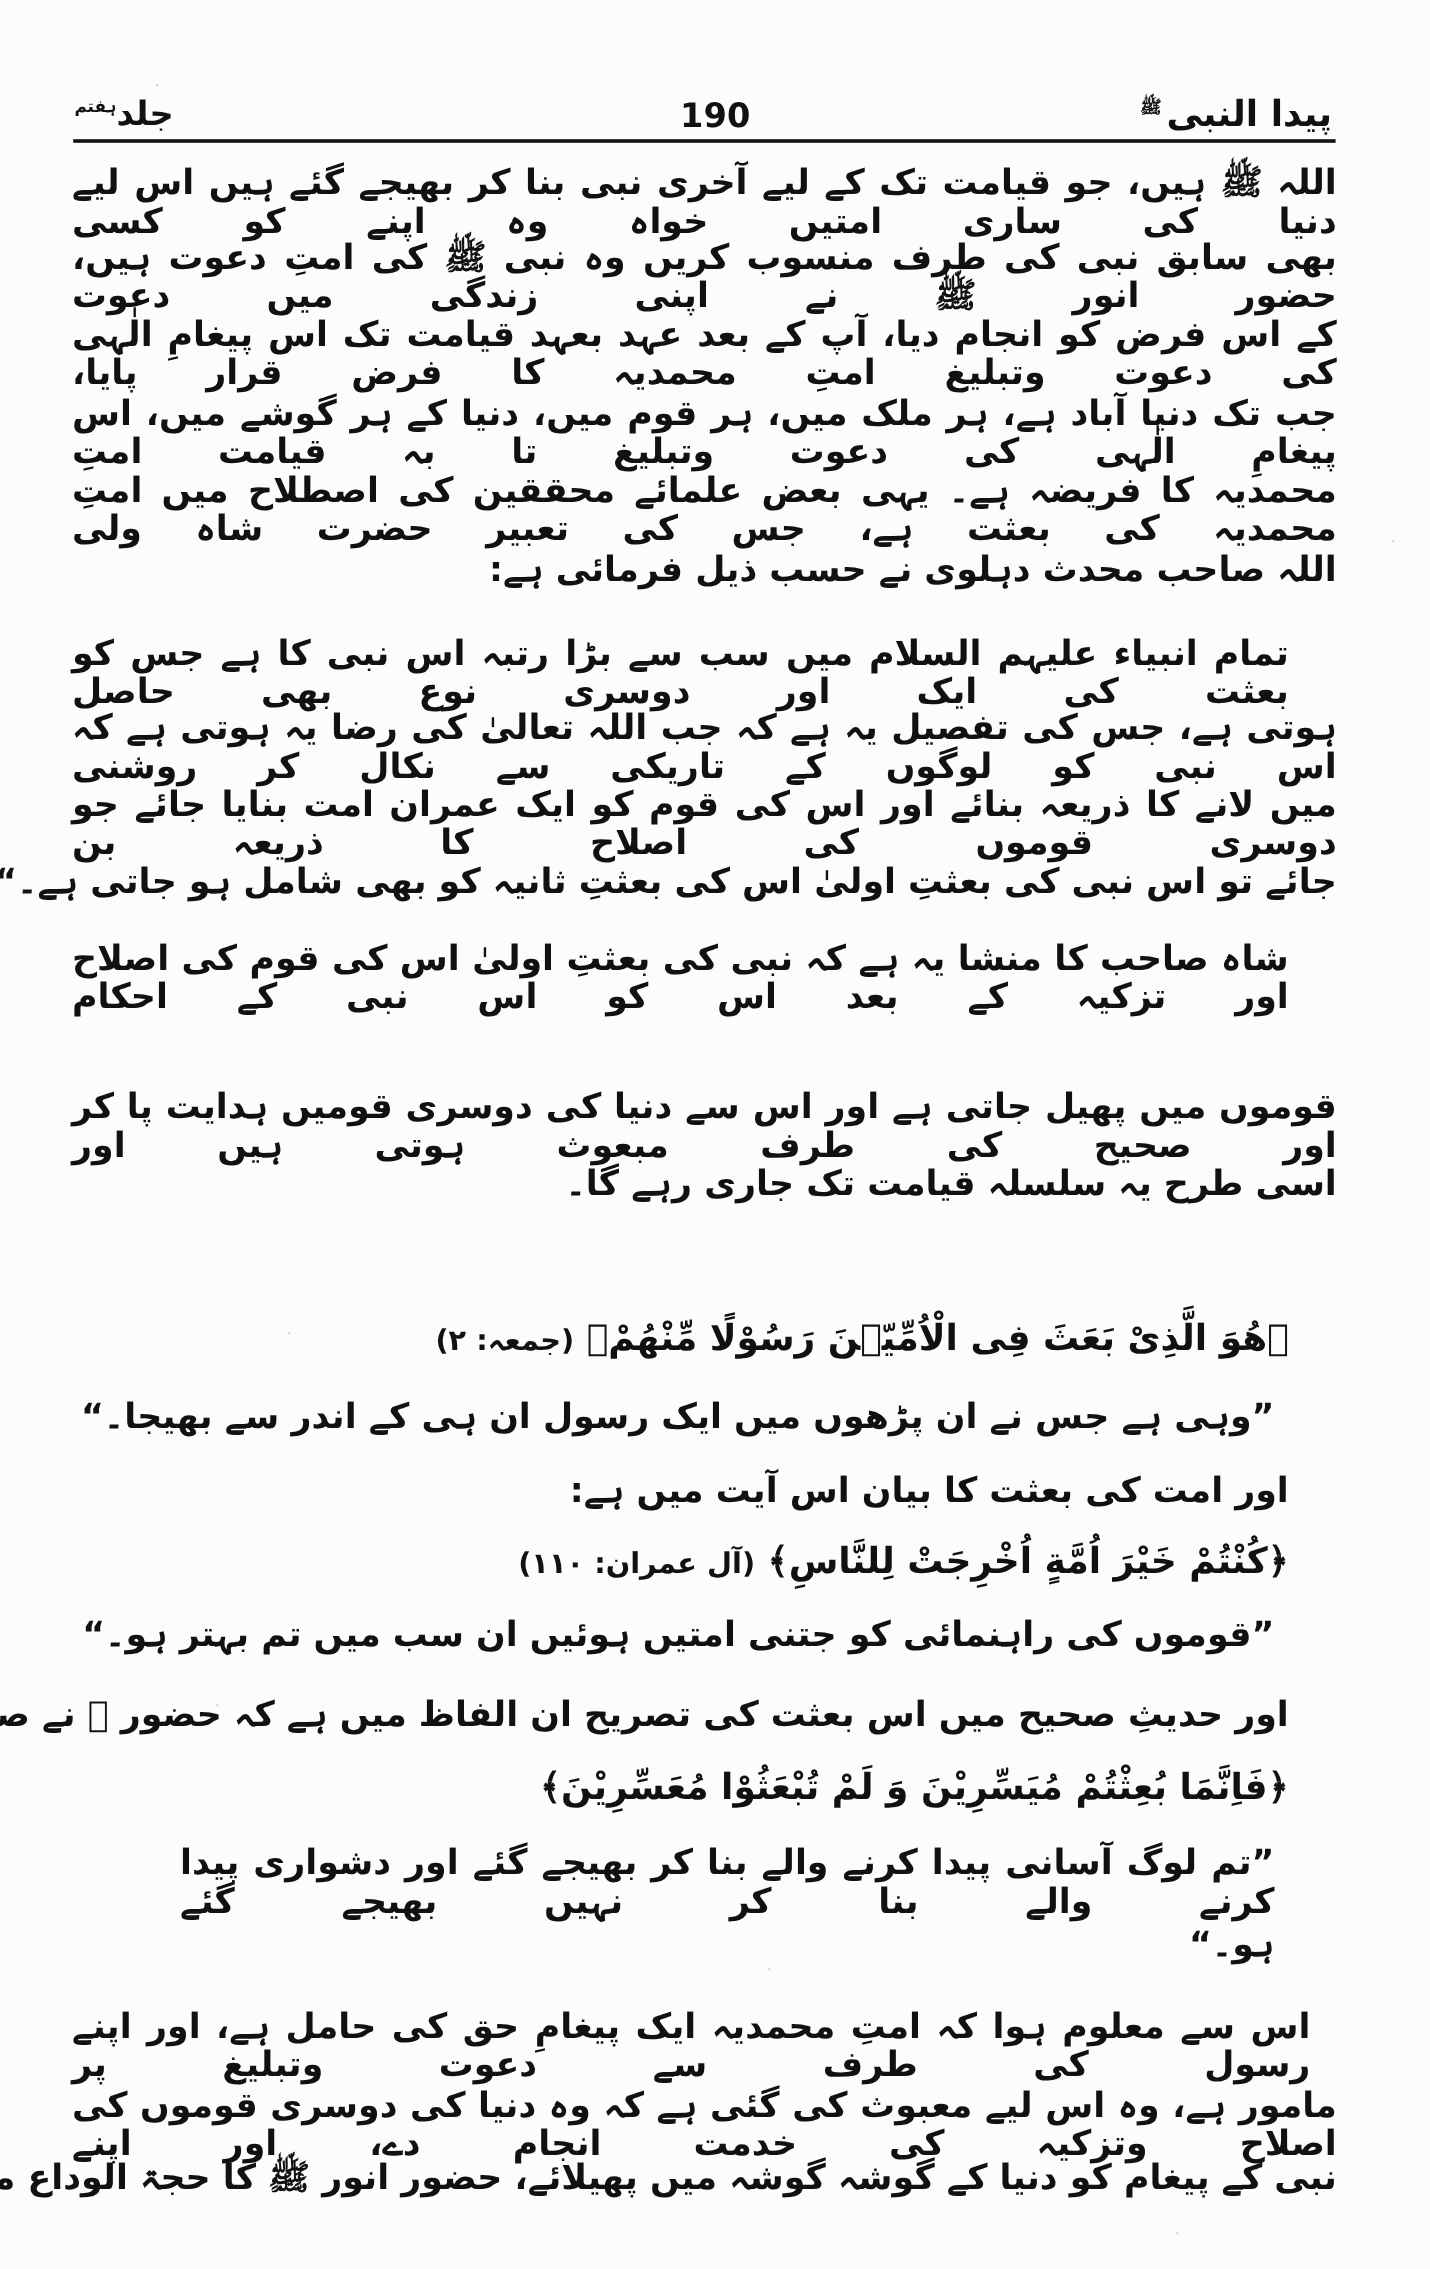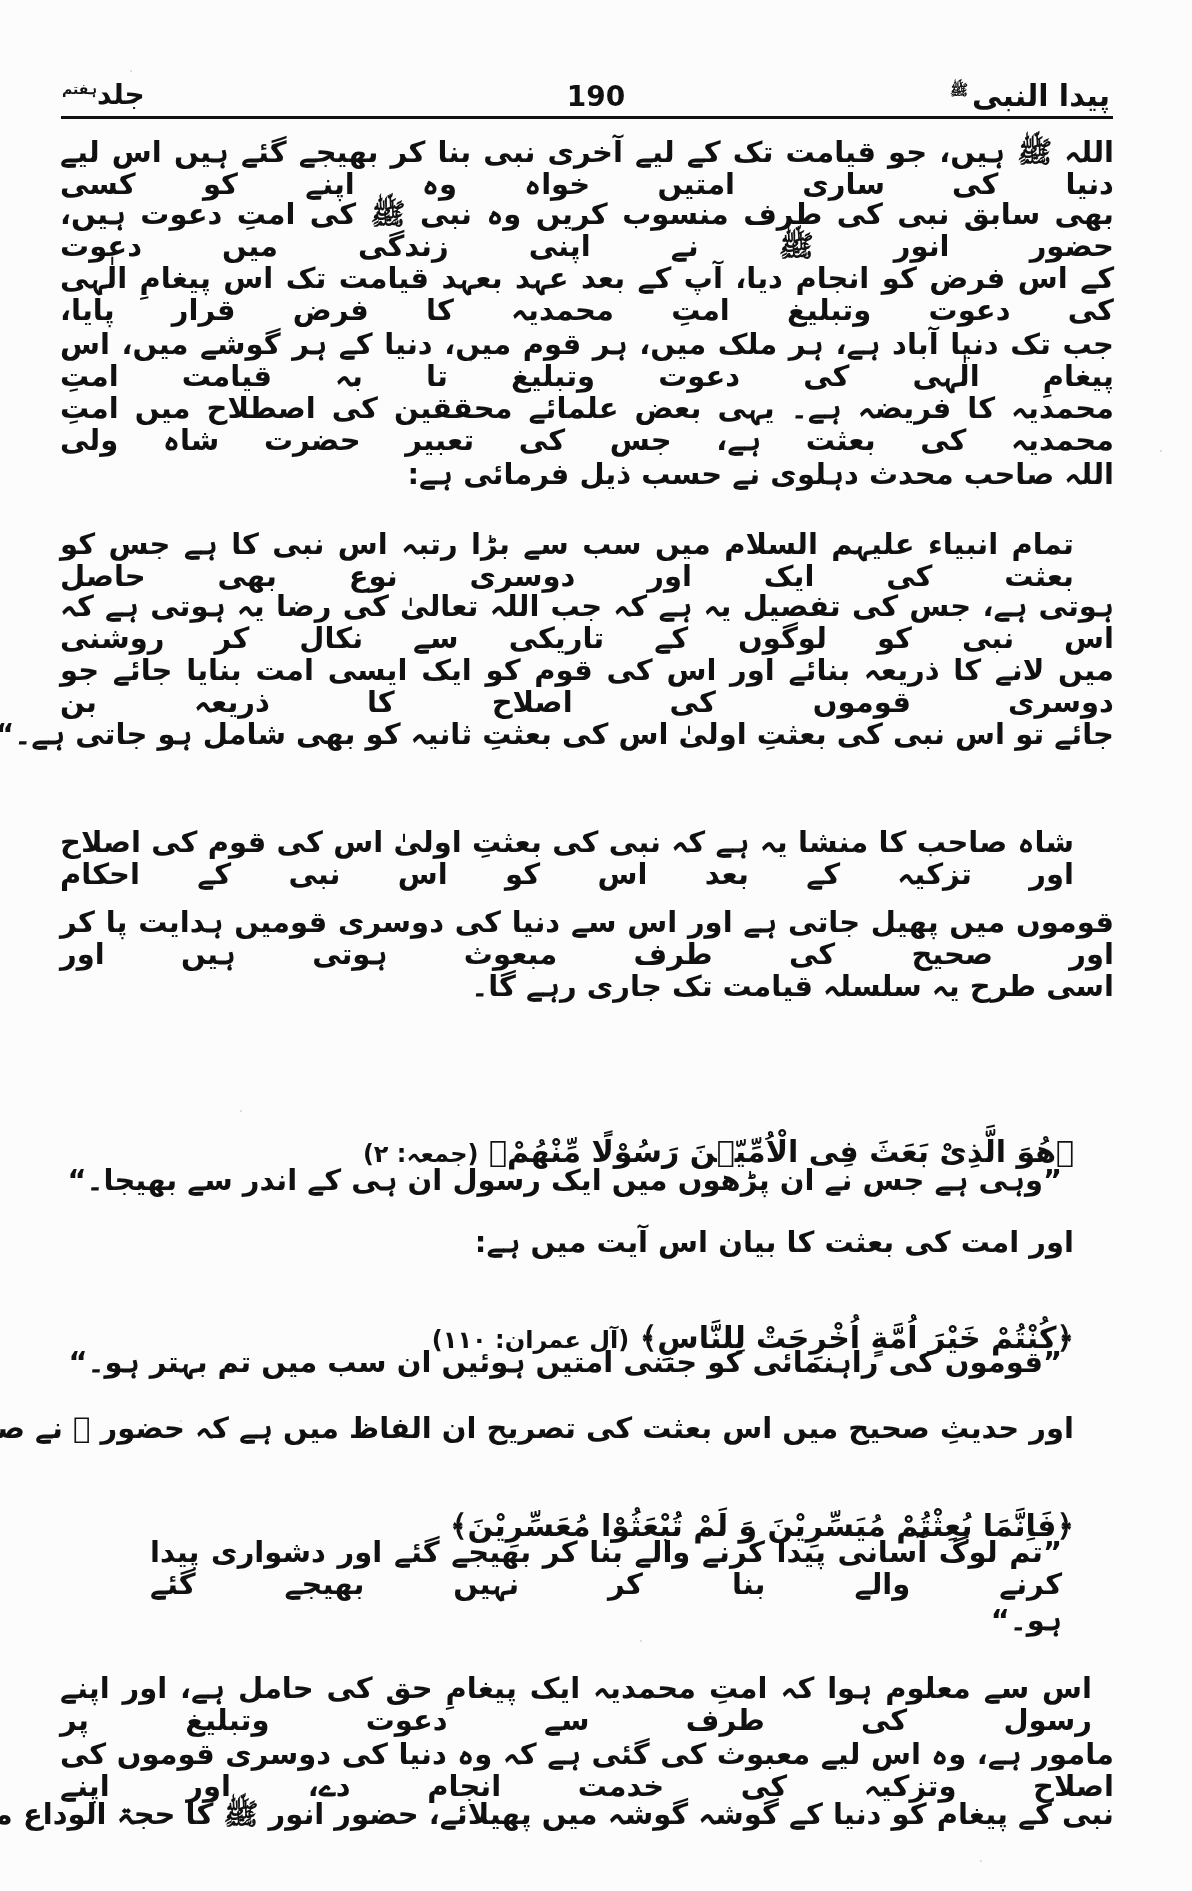--- a/index.html
+++ b/index.html
@@ -19,21 +19,21 @@
   .hdr-vol .sub { font-size: 14px; vertical-align: super; }
   .rule { position: absolute; left: 61px; width: 1052px; top: 116px; height: 3px; background: #111; }
   .line {
     position: absolute; direction: rtl; white-space: nowrap; font-weight: bold;
     font-size: 29px; line-height: 32px; height: 44px; overflow: visible;
   }
   .line.full { left: 60px; right: 78px; text-align: justify; text-align-last: justify; white-space: normal; }
   .line.part { right: 78px; }
   .line.ind  { right: 118px; }
   .line.quote{ right: 130px; }
-  .line.verse{ right: 118px; font-size: 30px; margin-top: 36px; }
+  .line.verse{ right: 118px; font-size: 30px; }
   .cite { font-size: 24px; font-weight: bold; }
   .cite-wrap { display:flex; justify-content: space-between; direction: rtl; left:60px; right:78px; }
 </style>
 </head>
 <body>
 
 <div class="page">
 
   <div class="speck" style="left:130px;top:70px"></div>
   <div class="speck" style="left:470px;top:360px"></div>
@@ -54,27 +54,27 @@
 
   <div class="line full" style="top:136px">اللہ ﷺ ہیں، جو قیامت تک کے لیے آخری نبی بنا کر بھیجے گئے ہیں اس لیے دنیا کی ساری امتیں خواہ وہ اپنے کو کسی</div>
   <div class="line full" style="top:198px">بھی سابق نبی کی طرف منسوب کریں وہ نبی ﷺ کی امتِ دعوت ہیں، حضور انور ﷺ نے اپنی زندگی میں دعوت</div>
   <div class="line full" style="top:262px">کے اس فرض کو انجام دیا، آپ کے بعد عہد بعہد قیامت تک اس پیغامِ الٰہی کی دعوت وتبلیغ امتِ محمدیہ کا فرض قرار پایا،</div>
   <div class="line full" style="top:328px">جب تک دنیا آباد ہے، ہر ملک میں، ہر قوم میں، دنیا کے ہر گوشے میں، اس پیغامِ الٰہی کی دعوت وتبلیغ تا بہ قیامت امتِ</div>
   <div class="line full" style="top:392px">محمدیہ کا فریضہ ہے۔ یہی بعض علمائے محققین کی اصطلاح میں امتِ محمدیہ کی بعثت ہے، جس کی تعبیر حضرت شاہ ولی</div>
   <div class="line part" style="top:458px">اللہ صاحب محدث دہلوی نے حسب ذیل فرمائی ہے:</div>
 
   <div class="line full" style="top:528px; right:118px">تمام انبیاء علیہم السلام میں سب سے بڑا رتبہ اس نبی کا ہے جس کو بعثت کی ایک اور دوسری نوع بھی حاصل</div>
   <div class="line full" style="top:590px">ہوتی ہے، جس کی تفصیل یہ ہے کہ جب اللہ تعالیٰ کی رضا یہ ہوتی ہے کہ اس نبی کو لوگوں کے تاریکی سے نکال کر روشنی</div>
-  <div class="line full" style="top:654px">میں لانے کا ذریعہ بنائے اور اس کی قوم کو ایک ایسی امت بنایا جائے جو دوسری قوموں کی اصلاح کا ذریعہ بن</div>
+  <div class="line full" style="top:654px">میں لانے کا ذریعہ بنائے اور اس کی قوم کو ایک عمران امت بنایا جائے جو دوسری قوموں کی اصلاح کا ذریعہ بن</div>
   <div class="line cite-wrap" style="top:718px">
     <span>جائے تو اس نبی کی بعثتِ اولیٰ اس کی بعثتِ ثانیہ کو بھی شامل ہو جاتی ہے۔“</span>
 
   </div>
 
-  <div class="line full" style="top:826px; right:118px">شاہ صاحب کا منشا یہ ہے کہ نبی کی بعثتِ اولیٰ اس کی قوم کی اصلاح اور تزکیہ کے بعد اس کو اس نبی کے احکام</div>
+  <div class="line full" style="top:782px; right:118px">شاہ صاحب کا منشا یہ ہے کہ نبی کی بعثتِ اولیٰ اس کی قوم کی اصلاح اور تزکیہ کے بعد اس کو اس نبی کے احکام</div>
   <div class="line full" style="top:906px">قوموں میں پھیل جاتی ہے اور اس سے دنیا کی دوسری قومیں ہدایت پا کر اور صحیح کی طرف مبعوث ہوتی ہیں اور</div>
   <div class="line part" style="top:970px">اسی طرح یہ سلسلہ قیامت تک جاری رہے گا۔</div>
 
   <div class="line verse" style="top:1100px">
     <span>﴿هُوَ الَّذِیْ بَعَثَ فِی الْاُمِّیّٖنَ رَسُوْلًا مِّنْهُمْ﴾</span>
     <span class="cite">(جمعہ: ۲)</span>
   </div>
   <div class="line quote" style="top:1164px">”وہی ہے جس نے ان پڑھوں میں ایک رسول ان ہی کے اندر سے بھیجا۔“</div>
   <div class="line ind" style="top:1226px">اور امت کی بعثت کا بیان اس آیت میں ہے:</div>
   <div class="line verse" style="top:1286px">

